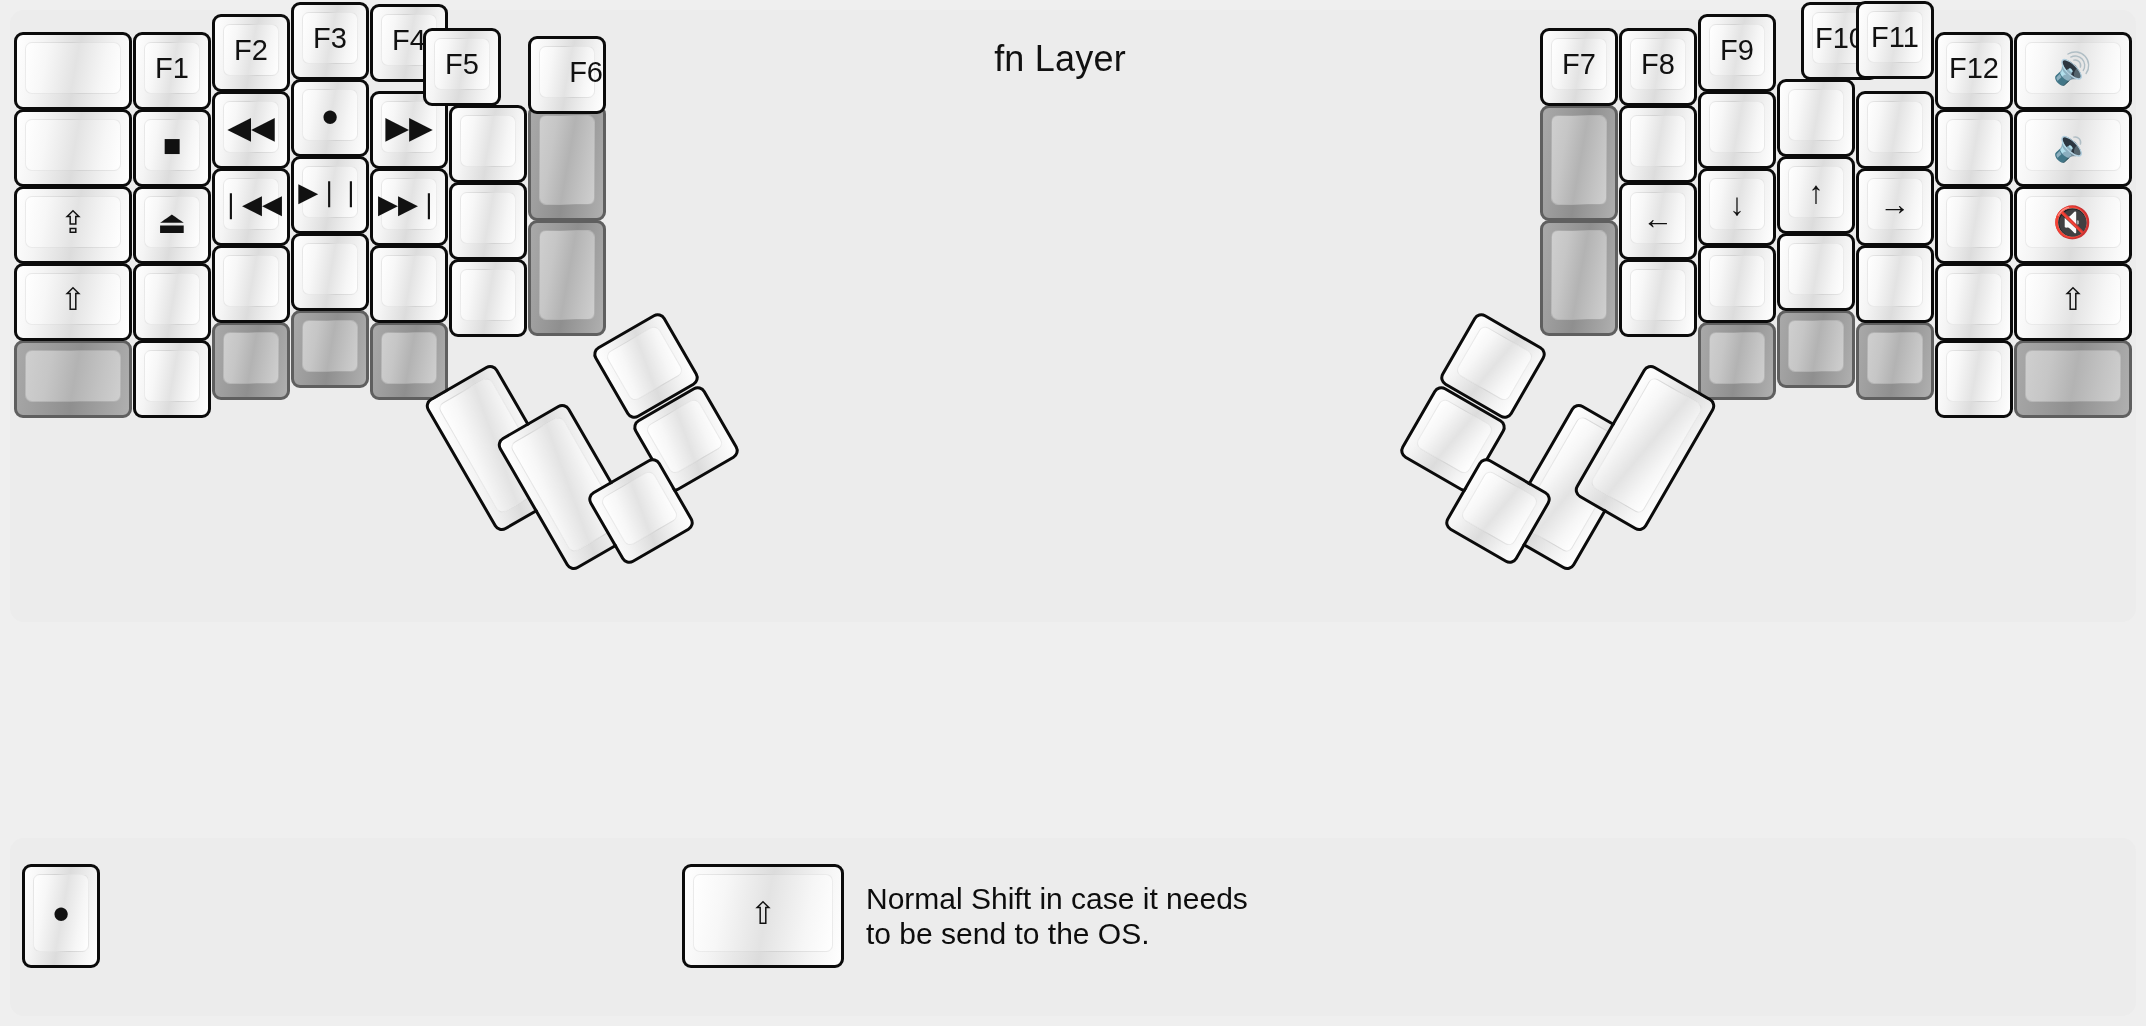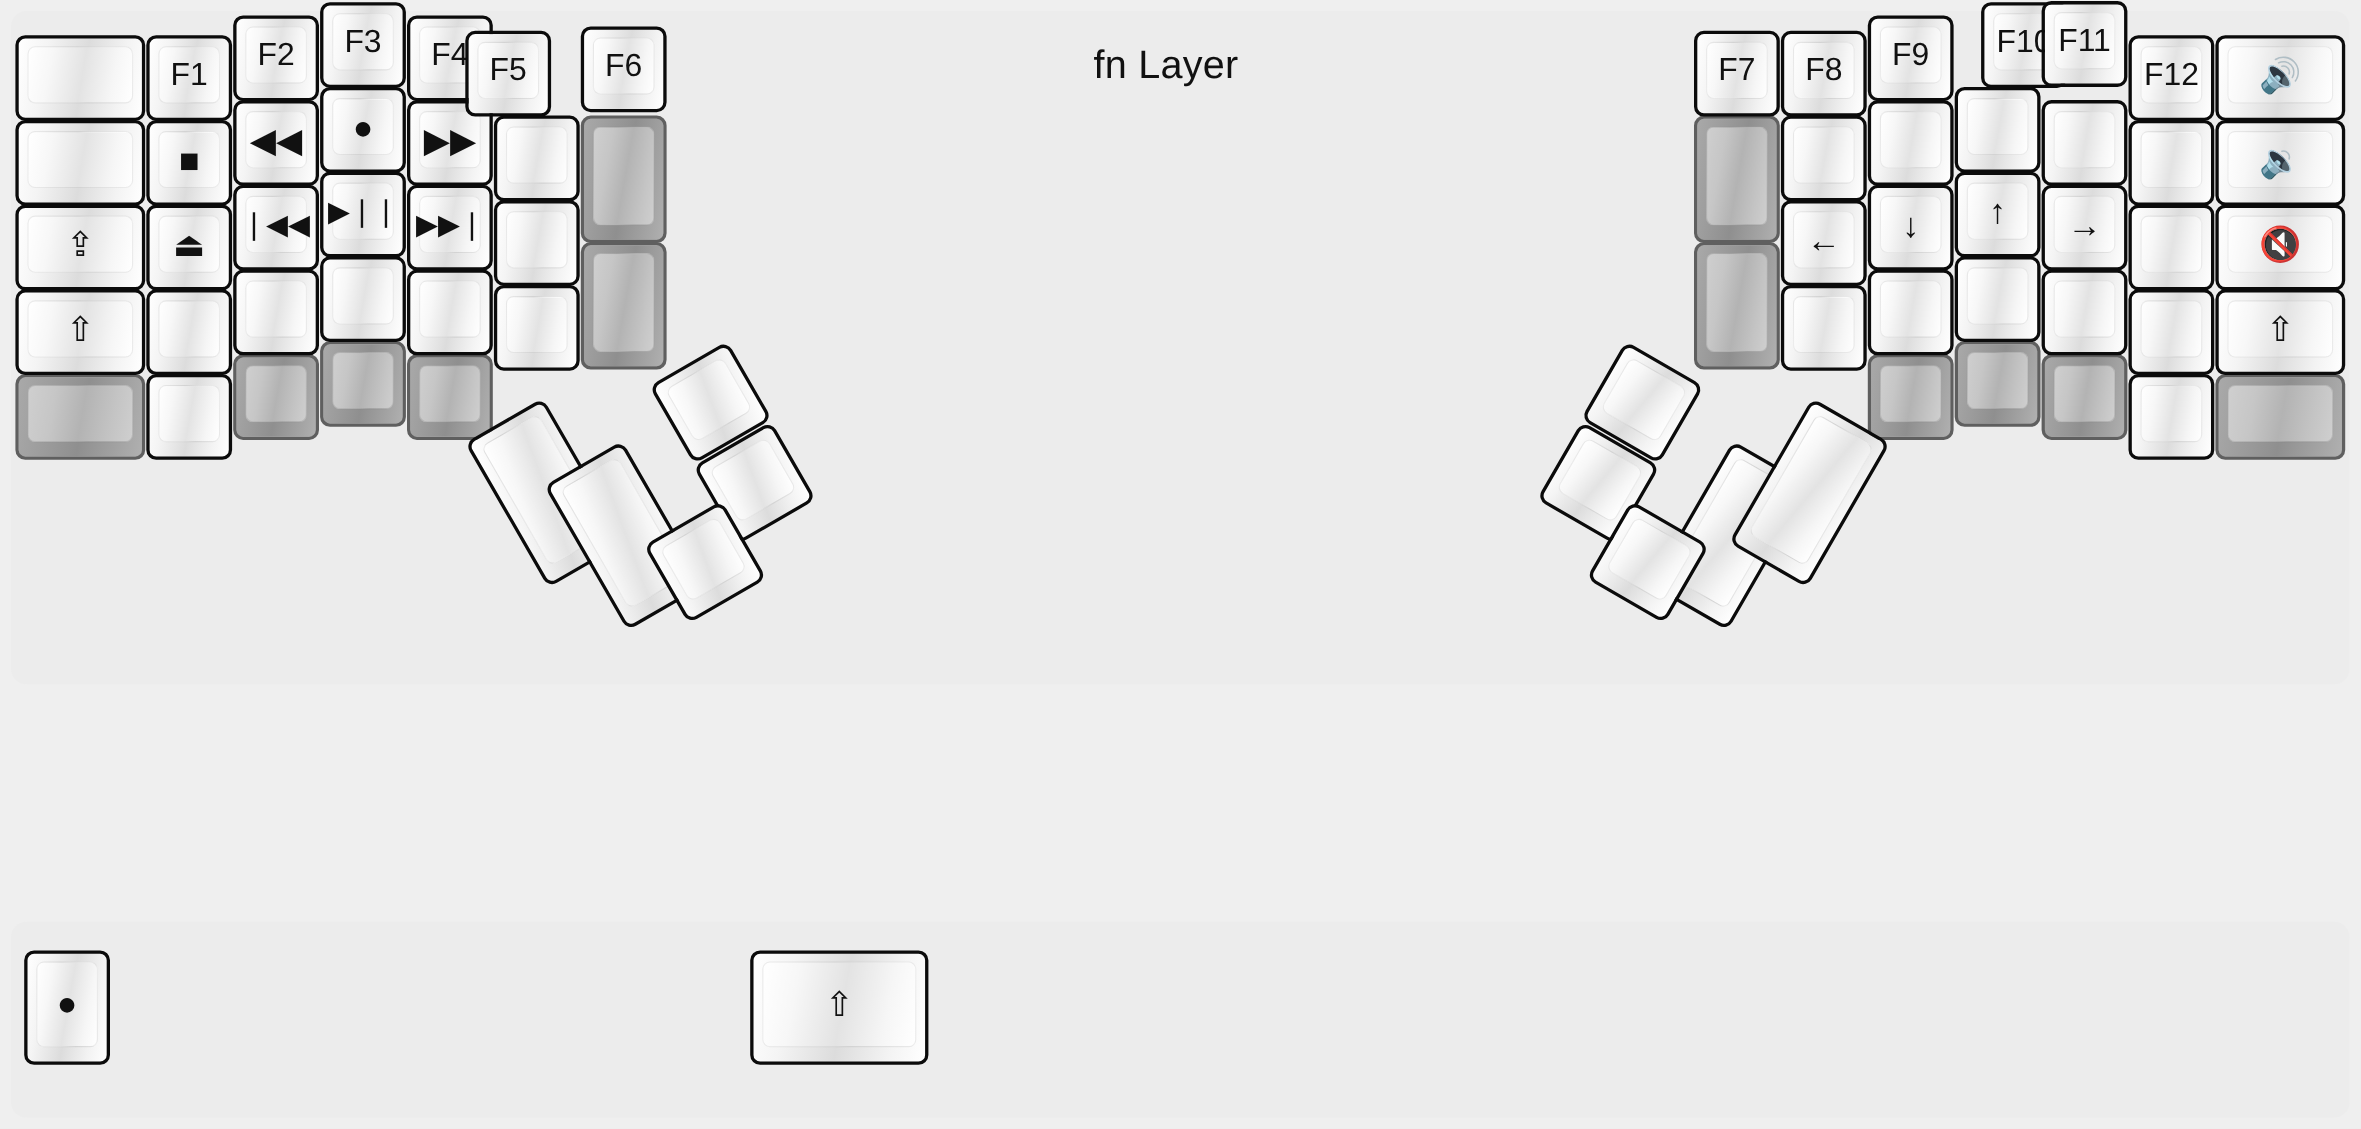--- a/index.html
+++ b/index.html
@@ -174,21 +174,21 @@
         <div class="lbl glyph sm">▶❘❘</div>
       </div>
       <div class="key" style="left: 291px; top: 233px; width: 78px; height: 78px; z-index: 3;">
         <div class="top"></div>
         <div class="lbl "></div>
       </div>
       <div class="key trans" style="left: 291px; top: 310px; width: 78px; height: 78px; z-index: 2;">
         <div class="top"></div>
         <div class="lbl "></div>
       </div>
-      <div class="key" style="left: 370px; top: 14px; width: 78px; height: 78px; z-index: 3;">
+      <div class="key" style="left: 370px; top: 4px; width: 78px; height: 78px; z-index: 3;">
         <div class="top"></div>
         <div class="lbl ">F4</div>
       </div>
       <div class="key" style="left: 370px; top: 91px; width: 78px; height: 78px; z-index: 3;">
         <div class="top"></div>
         <div class="lbl glyph">▶▶</div>
       </div>
       <div class="key" style="left: 370px; top: 168px; width: 78px; height: 78px; z-index: 3;">
         <div class="top"></div>
         <div class="lbl glyph sm">▶▶❘</div>
@@ -210,21 +210,21 @@
         <div class="lbl "></div>
       </div>
       <div class="key" style="left: 449px; top: 182px; width: 78px; height: 78px; z-index: 3;">
         <div class="top"></div>
         <div class="lbl "></div>
       </div>
       <div class="key" style="left: 449px; top: 259px; width: 78px; height: 78px; z-index: 3;">
         <div class="top"></div>
         <div class="lbl "></div>
       </div>
-      <div class="key" style="left: 528px; top: 24px; width: 78px; height: 78px; z-index: 3;">
+      <div class="key" style="left: 528px; top: 36px; width: 78px; height: 78px; z-index: 3; justify-content: flex-end;">
         <div class="top"></div>
         <div class="lbl ">F6</div>
       </div>
       <div class="key trans" style="left: 528px; top: 105px; width: 78px; height: 116px; z-index: 2;">
         <div class="top"></div>
         <div class="lbl "></div>
       </div>
       <div class="key trans" style="left: 528px; top: 220px; width: 78px; height: 116px; z-index: 2;">
         <div class="top"></div>
         <div class="lbl "></div>
@@ -408,17 +408,19 @@
         <div class="top"></div>
         <div class="lbl">●</div>
       </div>
     </div>
 
     <div class="legend-item" style="left:672px;top:26px;">
       <div class="legend-key" style="width:162px;height:104px;">
         <div class="top"></div>
         <div class="lbl">⇧</div>
       </div>
+      <div class="legend-text">Normal Shift in case it needs
+to be send to the OS.</div>
     </div>
 
   </div>
 
 </div>
 
 </body></html>

